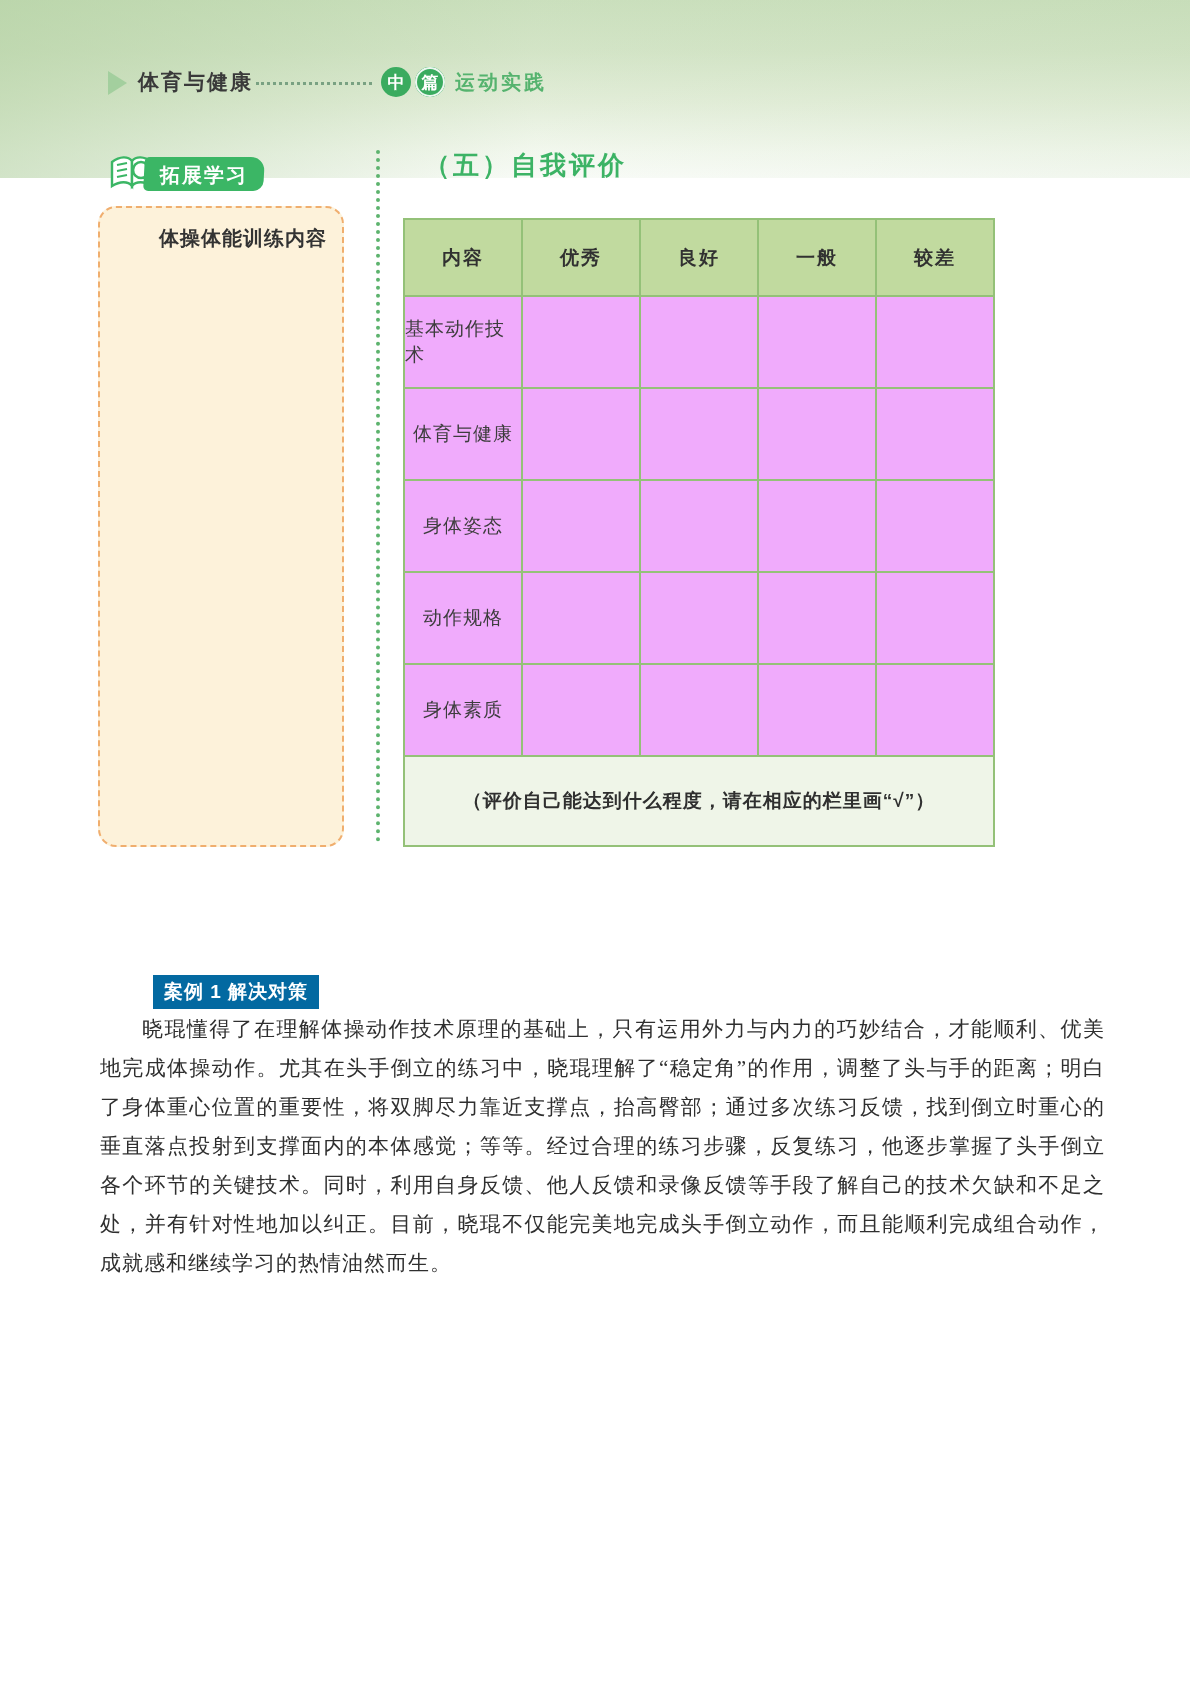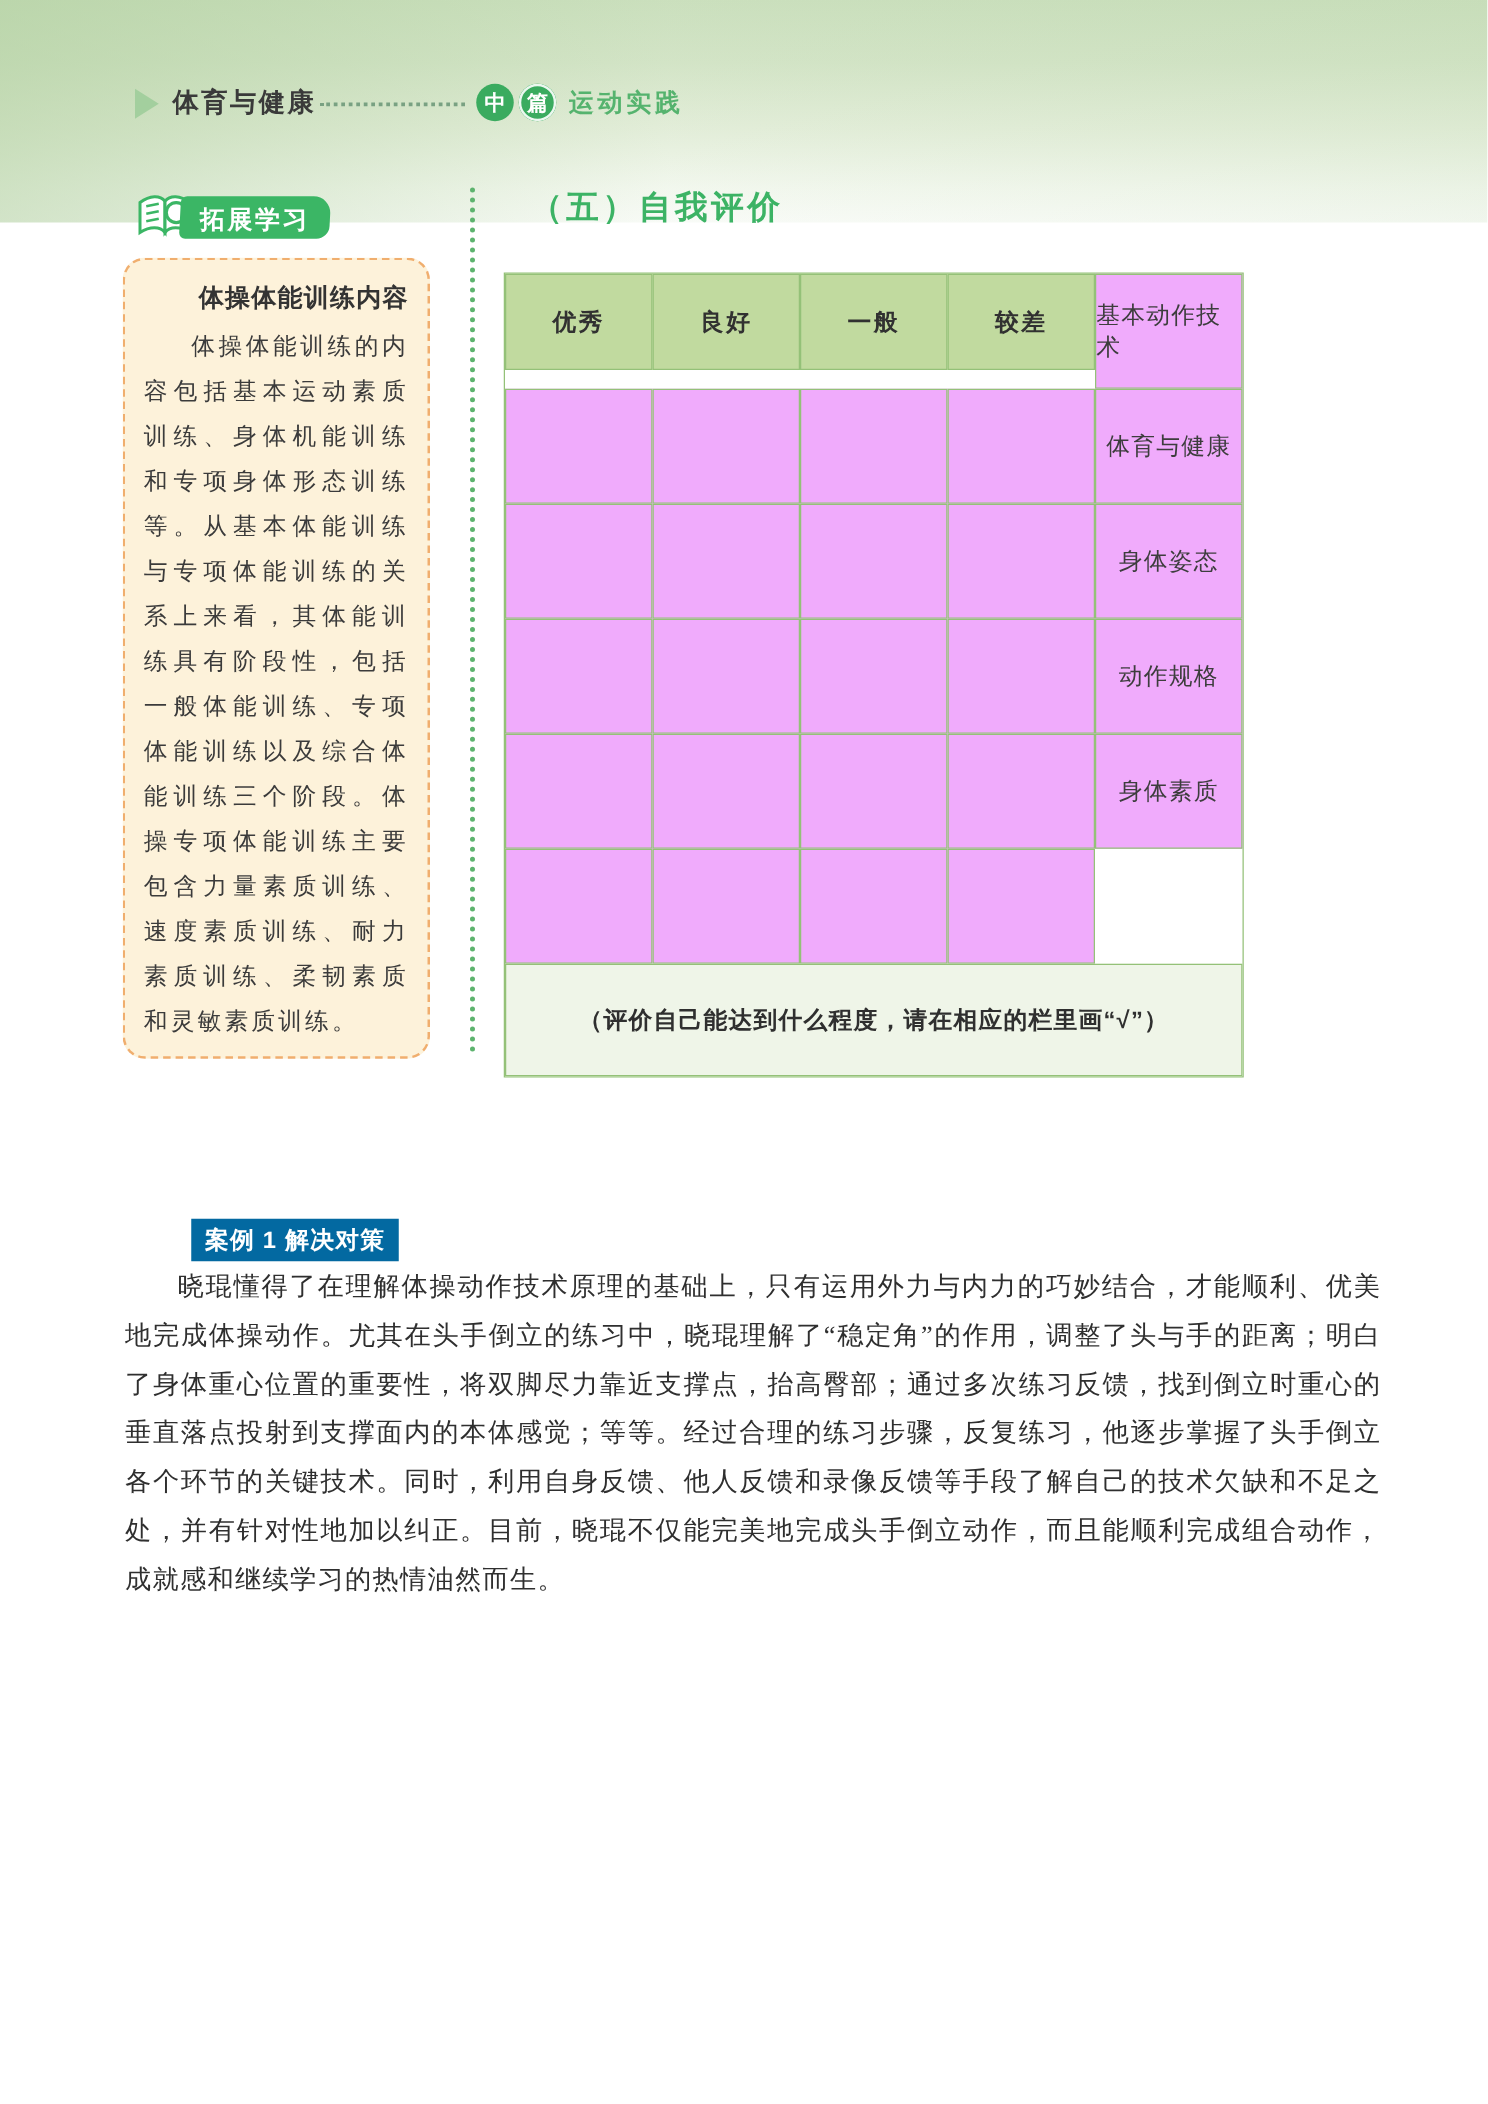--- a/index.html
+++ b/index.html
@@ -93,28 +93,28 @@
       <line x1="9" y1="25" x2="19" y2="23" stroke="#3bb665" stroke-width="2"></line>
       <circle cx="33" cy="18" r="8" fill="#ffffff" stroke="#3bb665" stroke-width="2.6"></circle>
       <line x1="38" y1="24" x2="45" y2="33" stroke="#3bb665" stroke-width="3.2" stroke-linecap="round"></line>
     </svg>
     <div class="badge-bg"></div>
     <div class="badge-text">拓展学习</div>
   </div>
 
   <div class="note-box">
     <div class="note-title">体操体能训练内容</div>
-    <div class="note-text">体操体能训练的内容包括基本运动素质训练、身体机能训练和专项身体形态训练等。从基本体能训练与专项体能训练的关系上来看，其体能训练具有阶段性，包括一般体能训练、专项体能训练以及综合体能训练三个阶段。体操专项体能训练主要包含力量素质训练、速度素质训练、耐力素质训练、柔韧素质和灵敏素质训练。</div>
   </div>
 
   <div class="v-divider"></div>
 
   <div class="section-title">（五）自我评价</div>
 
   <div class="eval-table">
+    <div class="cell hcell">内容</div>
     <div class="cell hcell">优秀</div>
     <div class="cell hcell">良好</div>
     <div class="cell hcell">一般</div>
     <div class="cell hcell">较差</div>
 
     <div class="cell bcell label-cell">基本动作技术</div>
     <div class="cell bcell"></div>
     <div class="cell bcell"></div>
     <div class="cell bcell"></div>
     <div class="cell bcell"></div>

